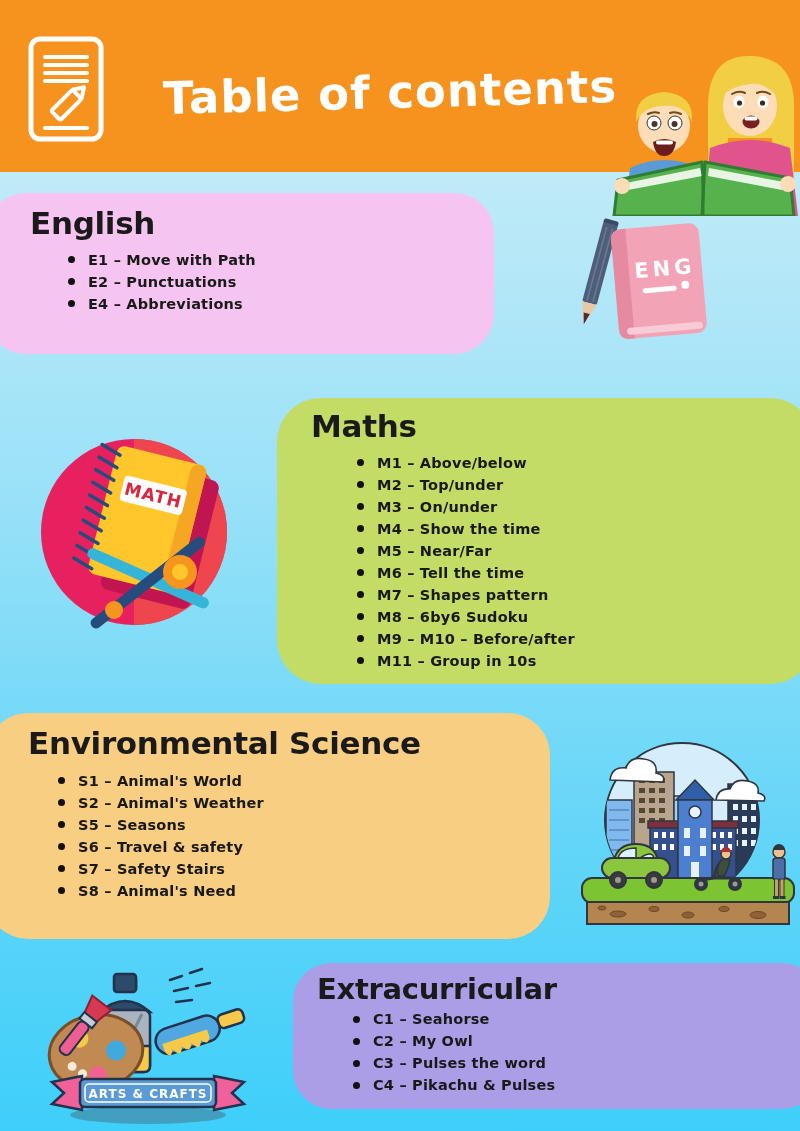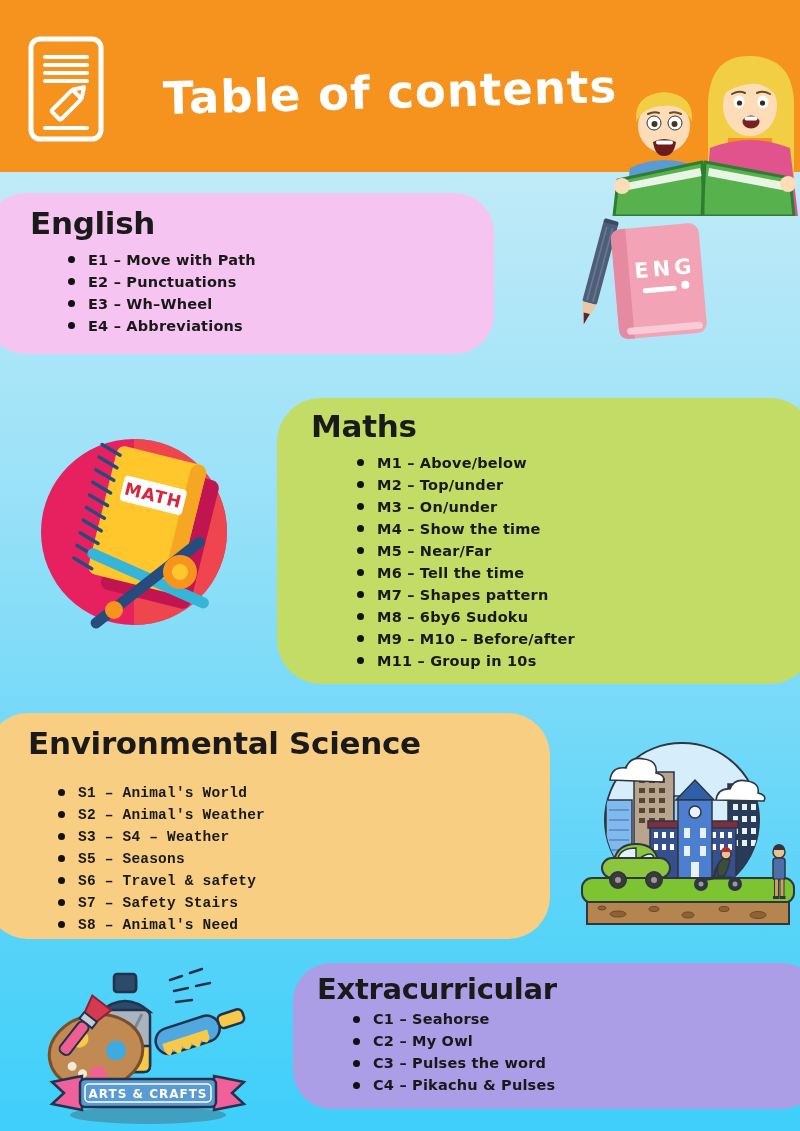--- a/index.html
+++ b/index.html
@@ -32,21 +32,21 @@
     position:relative; font-weight:700; color:#1a1a1a; line-height:1.15;
     letter-spacing:-0.3px;
   }
   .panel-english .panel-title { font-size:31px; padding:13px 0 0 44px; }
   .panel-maths   .panel-title { font-size:31px; padding:11px 0 0 34px; }
   .panel-science .panel-title { font-size:31px; padding:13px 0 0 42px; }
   .panel-extra   .panel-title { font-size:29px; padding:10px 0 0 24px; }
   .toc-list { position:relative; display:flex; flex-direction:column; gap:7.5px; }
   .panel-english .toc-list { margin:11px 0 0 82px; }
   .panel-maths   .toc-list { margin:11px 0 0 80px; }
-  .panel-science .toc-list { margin:24px 0 0 72px;font-family:Liberation Mono, monospace; }
+  .panel-science .toc-list { margin:12px 0 0 72px; }
   .panel-extra   .toc-list { margin:6px 0 0 60px; }
   .toc-item { display:flex; align-items:center; gap:13px; }
   .toc-item .dot { width:7px; height:7px; border-radius:50%; background:#111; flex:0 0 auto; }
   .toc-item .txt { font-size:14.5px; font-weight:700; color:#191919; letter-spacing:0.2px; line-height:1; }
   
   .illus { position:absolute; }
   .illus-reading { left:612px; top:52px; }
   .illus-engbook { left:520px; top:212px; }
   .illus-math    { left:30px;  top:424px; }
   .illus-city    { left:576px; top:738px; }
@@ -124,24 +124,20 @@
     <div class="panel-bg"></div>
     <div class="panel-title">English</div>
     <div class="toc-list">
         <div class="toc-item">
         <span class="dot"></span>
         <span class="txt">E1 –  Move with Path</span>
       </div>
         <div class="toc-item">
         <span class="dot"></span>
         <span class="txt">E2 – Punctuations</span>
-      </div>
-        <div class="toc-item">
-        <span class="dot"></span>
-        <span class="txt">E3 – Wh–Wheel</span>
       </div>
         <div class="toc-item">
         <span class="dot"></span>
         <span class="txt">E4 – Abbreviations</span>
       </div>
       </div>
   </div>
 
   <svg class="illus illus-engbook" width="205" height="135" viewBox="0 0 205 135">
     <g transform="translate(22,6) rotate(15 55 55)">
@@ -249,24 +245,20 @@
         <div class="toc-item">
         <span class="dot"></span>
         <span class="txt">S1 –  Animal's World</span>
       </div>
         <div class="toc-item">
         <span class="dot"></span>
         <span class="txt">S2 –  Animal's Weather</span>
       </div>
         <div class="toc-item">
         <span class="dot"></span>
-        <span class="txt">S3 – S4 – Weather</span>
-      </div>
-        <div class="toc-item">
-        <span class="dot"></span>
         <span class="txt">S5 –  Seasons</span>
       </div>
         <div class="toc-item">
         <span class="dot"></span>
         <span class="txt">S6 –  Travel &amp; safety</span>
       </div>
         <div class="toc-item">
         <span class="dot"></span>
         <span class="txt">S7 –  Safety Stairs</span>
       </div>

